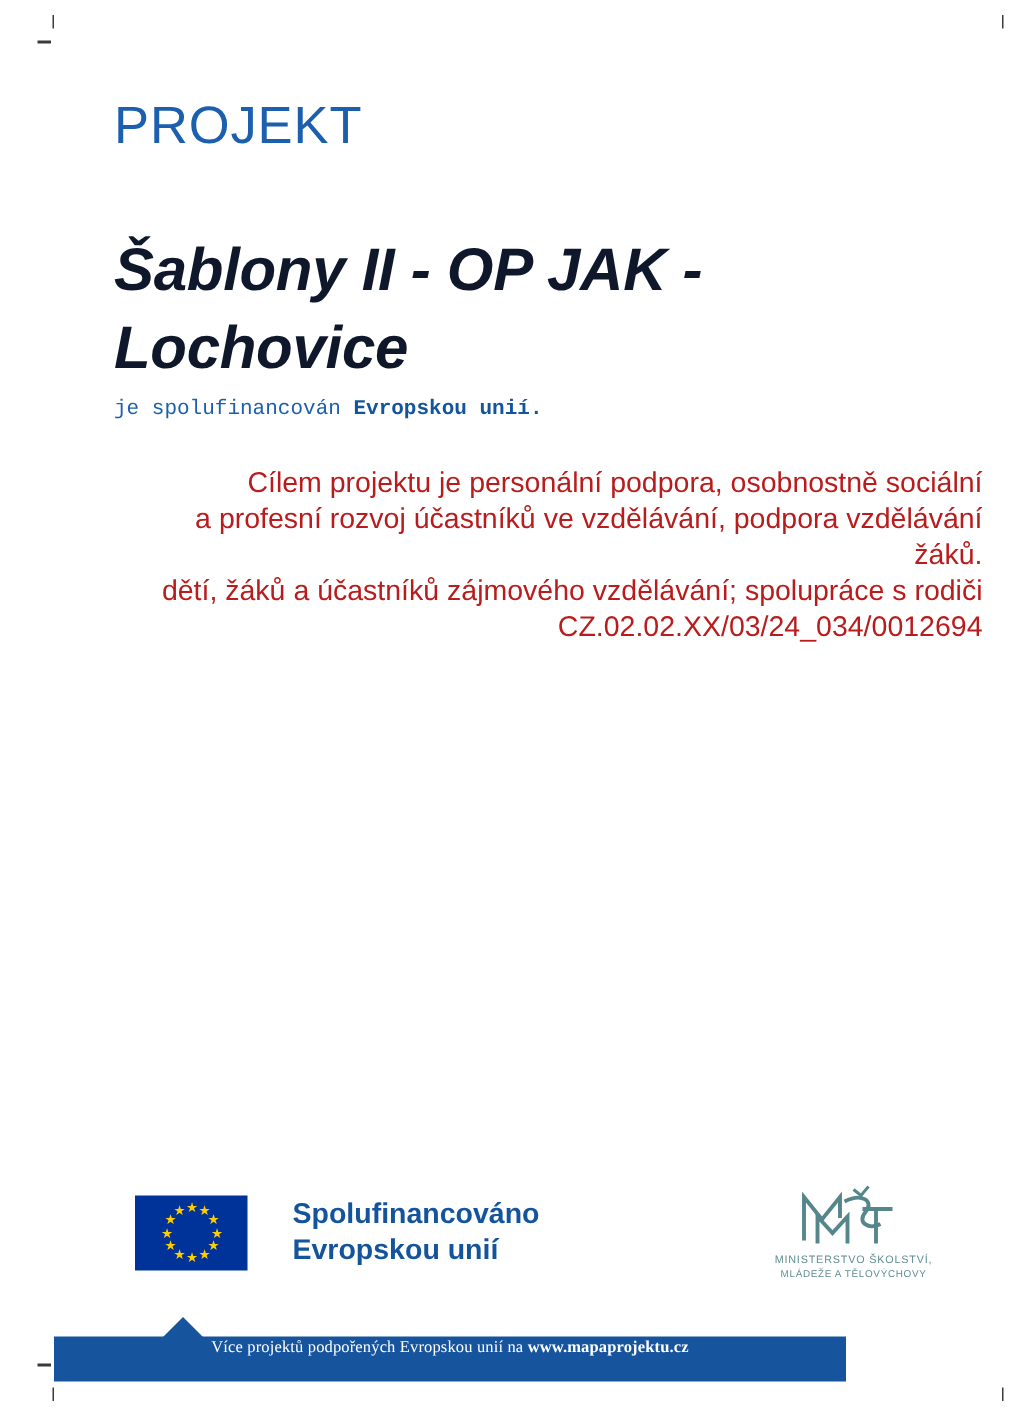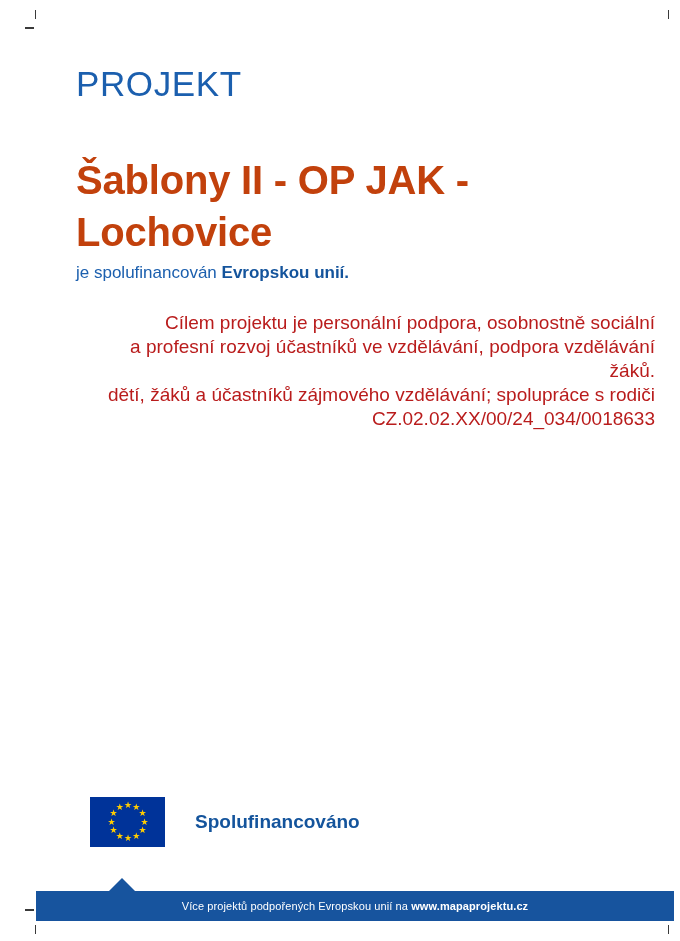--- a/index.html
+++ b/index.html
@@ -45,32 +45,34 @@
     white-space: nowrap;
   }
   .project-title {
     position: absolute;
     left: 59px;
     top: 127px;
     width: 530px;
     font-size: 40px;
     line-height: 52px;
     font-weight: 700;
-    color: #c2410c;
+    color: #0f172a;
     letter-spacing: -0.2px;
+    font-style: italic;
   }
   .cofunded-line {
     position: absolute;
     left: 59px;
     top: 260px;
-    font-size: 17px;
+    font-size: 14px;
     line-height: 26px;
     color: #1b5fae;
     font-weight: 400;
     white-space: nowrap;
+    font-family: Liberation Mono, monospace;
   }
   .cofunded-line .strong {
     font-weight: 700;
     color: #14549c;
   }
   .body-text {
     position: absolute;
     left: 58px;
     top: 311px;
     width: 580px;
@@ -133,26 +135,26 @@
     font-weight: 400;
     white-space: nowrap;
   }
   .msmt-name .l2 { font-size: 6.6px; letter-spacing: 0.45px; }
 
   
   .bottom-bar {
     position: absolute;
     left: 19px;
     top: 891px;
-    width: 638px;
+    width: 528px;
     height: 30px;
     background: #17549e;
     display: flex;
-    align-items: center;
     justify-content: center;
+    font-family: Liberation Serif, serif;
   }
   .bar-notch {
     position: absolute;
     left: 91px;
     top: 878px;
     width: 0;
     height: 0;
     border-left: 14px solid transparent;
     border-right: 14px solid transparent;
     border-bottom: 14px solid #17549e;
@@ -190,43 +192,67 @@
 
   <div class="cofunded-line">
     <span>je spolufinancován </span><span class="strong">Evropskou unií.</span>
   </div>
 
   <div class="body-text">
     <span class="line">Cílem projektu je personální podpora, osobnostně sociální</span>
     <span class="line">a profesní rozvoj účastníků ve vzdělávání, podpora vzdělávání</span>
     <span class="line">žáků.</span>
     <span class="line">dětí, žáků a účastníků zájmového vzdělávání; spolupráce s rodiči</span>
-    <span class="line">CZ.02.02.XX/00/24_034/0018633</span>
+    <span class="line">CZ.02.02.XX/03/24_034/0012694</span>
   </div>
 
   <div class="eu-logo">
     <div class="eu-flag" id="eu-flag" style="background: rgb(0, 51, 153);">
         <span class="star" style="color: rgb(255, 204, 0); left: 34px; top: 4.9px;">★</span>
         <span class="star" style="color: rgb(255, 204, 0); left: 42.3px; top: 7.12398px;">★</span>
         <span class="star" style="color: rgb(255, 204, 0); left: 48.376px; top: 13.2px;">★</span>
         <span class="star" style="color: rgb(255, 204, 0); left: 50.6px; top: 21.5px;">★</span>
         <span class="star" style="color: rgb(255, 204, 0); left: 48.376px; top: 29.8px;">★</span>
         <span class="star" style="color: rgb(255, 204, 0); left: 42.3px; top: 35.876px;">★</span>
         <span class="star" style="color: rgb(255, 204, 0); left: 34px; top: 38.1px;">★</span>
         <span class="star" style="color: rgb(255, 204, 0); left: 25.7px; top: 35.876px;">★</span>
         <span class="star" style="color: rgb(255, 204, 0); left: 19.624px; top: 29.8px;">★</span>
         <span class="star" style="color: rgb(255, 204, 0); left: 17.4px; top: 21.5px;">★</span>
         <span class="star" style="color: rgb(255, 204, 0); left: 19.624px; top: 13.2px;">★</span>
         <span class="star" style="color: rgb(255, 204, 0); left: 25.7px; top: 7.12398px;">★</span>
       </div>
     <div class="eu-text">
       <div>Spolufinancováno</div>
-    </div>
-  </div>
-
+      <div>Evropskou unií</div>
+    </div>
+  </div>
+
+  <div class="msmt-logo">
+    <div class="msmt-mark">
+      <svg width="136" height="43" viewBox="0 0 136 43" xmlns="http://www.w3.org/2000/svg">
+        <g fill="none" stroke="#55868c" stroke-width="2.6">
+
+          <path d="M35 38 L35 9 L47 24 L59 9 L59 23"></path>
+
+          <path d="M62 12 C 74 6, 82 12, 76 19 C 70 26, 78 31, 86 27"></path>
+
+          <path d="M68 4 L73 8 L78 2" stroke-width="2"></path>
+
+          <path d="M44 40 L44 22 L54 33 L64 22 L64 40"></path>
+
+          <path d="M83 17 L83 40"></path>
+          <path d="M74 17 L94 17"></path>
+        </g>
+      </svg>
+    </div>
+    <div class="msmt-name">
+      <div>MINISTERSTVO ŠKOLSTVÍ,</div>
+      <div class="l2">MLÁDEŽE A TĚLOVÝCHOVY</div>
+    </div>
+  </div>
 
   <div class="bar-notch"></div>
 
   <div class="bottom-bar">
     <div class="bar-text">
       <span>Více projektů podpořených Evropskou unií na </span><span class="url">www.mapaprojektu.cz</span>
     </div>
   </div>
 
 </div>

